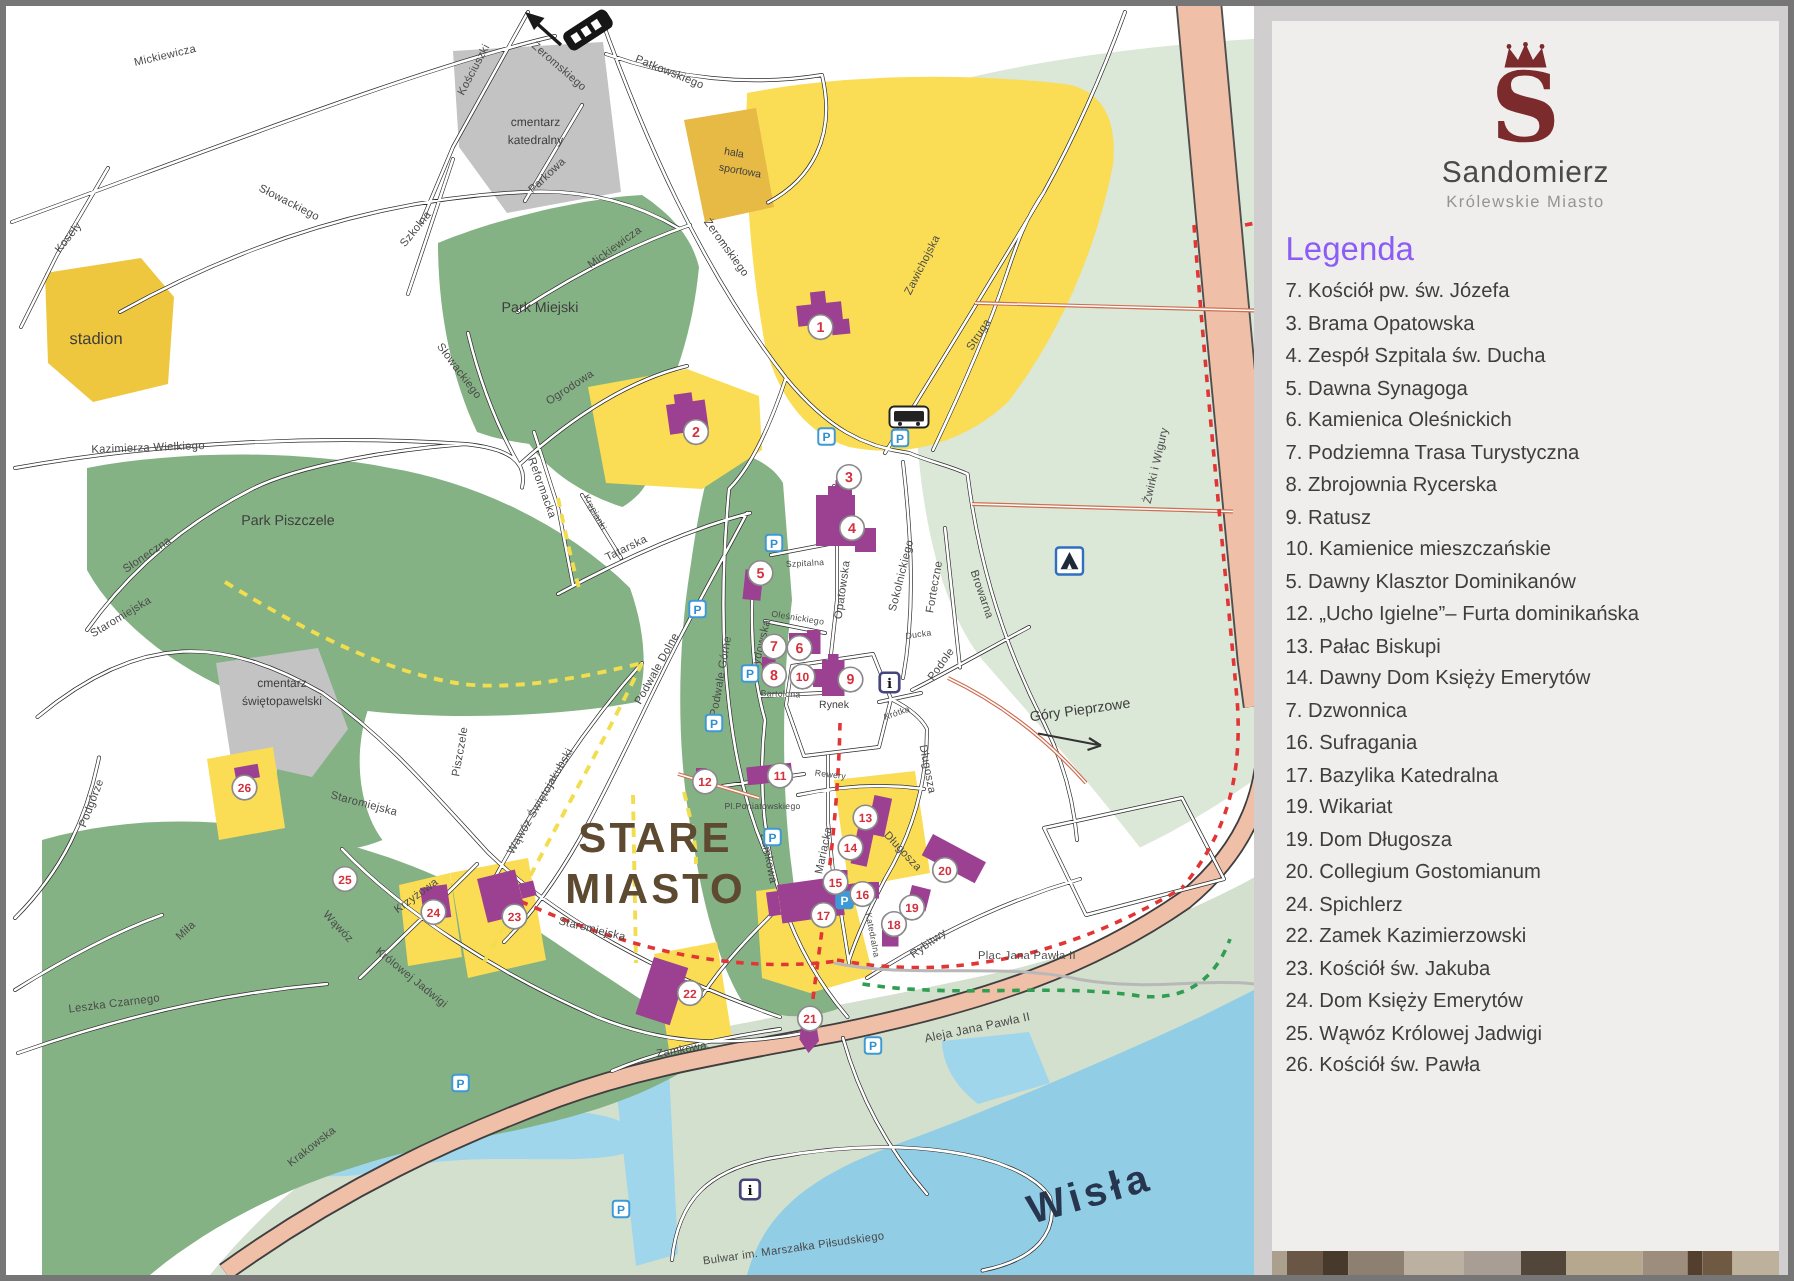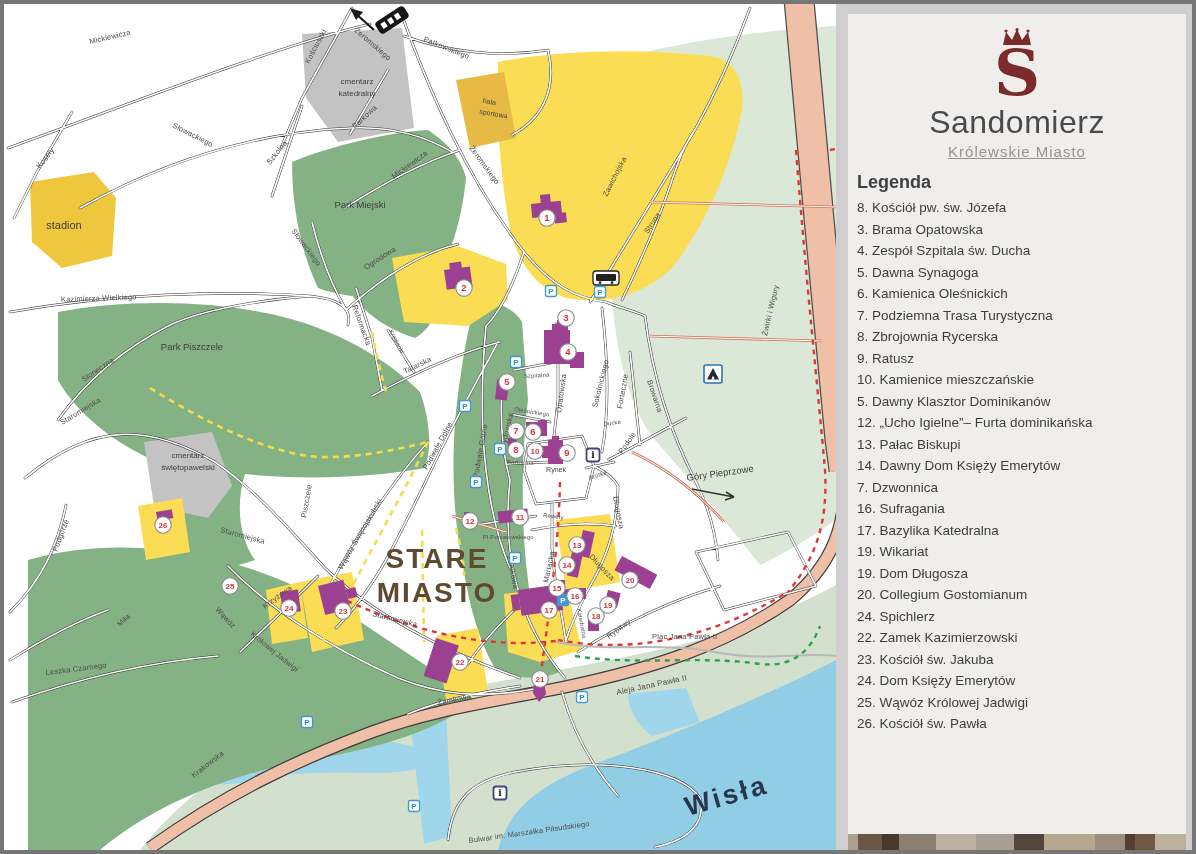--- a/index.html
+++ b/index.html
@@ -3,23 +3,23 @@
 <meta charset="utf-8">
 <style>
   html,body{margin:0;padding:0;background:#9a9a9a;font-family:"Liberation Sans",sans-serif;}
   .frame{width:1196px;height:854px;box-sizing:border-box;border:4px solid #767676;display:flex;background:#fff;overflow:hidden;}
   .map-wrap{width:832px;height:846px;position:relative;background:#fff;flex:none;}
   .map-wrap svg{display:block;width:832px;height:846px;}
   .side{flex:1;background:#d0cecf;box-sizing:border-box;padding:10px 6px 0 12px;}
   .panel{background:#efeeec;height:836px;box-sizing:border-box;display:flex;flex-direction:column;overflow:hidden;}
   .logo-block{display:flex;flex-direction:column;align-items:center;margin-top:14px;}
   .logo-s{font-family:"DejaVu Serif",serif;font-weight:bold;font-size:64px;line-height:.85;color:#7b2b2b;}
-  .city-title{font-size:32px;color:#4a4a4a;margin-top:4px;letter-spacing:.5px;}
-  .city-sub{font-size:15px;color:#979390;letter-spacing:1px;margin-top:2px;text-decoration:underline;}
-  .legend-title{font-size:18px;font-weight:700;color:#404040;margin:12px 0 4px 9px;}
+  .city-title{font-size:20px;color:#4a4a4a;margin-top:4px;letter-spacing:.5px;}
+  .city-sub{font-size:11px;color:#979390;letter-spacing:1px;margin-top:2px;}
+  .legend-title{font-size:22px;font-weight:400;color:#8b5cf6;margin:12px 0 4px 9px;}
   ol.legend{list-style:none;margin:0;padding:0 4px 0 9px;}
   ol.legend li{font-size:13.5px;line-height:21.5px;color:#3e3e3e;white-space:nowrap;}
   .strip{margin-top:auto;display:flex;height:16px;width:100%;}
   .strip div{height:100%;}
   
   text{font-family:"Liberation Sans",sans-serif;}
   .st{font-size:7.5px;fill:#4b4b4b;letter-spacing:.2px;}
   .sm{font-size:5.8px;}
   .al{fill:#3e3e3e;text-anchor:middle;font-size:9.5px;}
   .al8{fill:#3e3e3e;text-anchor:middle;font-size:8px;}
@@ -459,21 +459,21 @@
           <circle cx="9" cy="3" r="1.6" fill="#7b2b2b"></circle>
             <circle cx="20" cy="1.6" r="1.6" fill="#7b2b2b"></circle>
             <circle cx="31" cy="3" r="1.6" fill="#7b2b2b"></circle>
         </svg>
         <div class="logo-s">S</div>
         <div class="city-title">Sandomierz</div>
         <div class="city-sub">Królewskie Miasto</div>
       </div>
       <div class="legend-title">Legenda</div>
       <ol class="legend">
-        <li>8. Kościół pw. św. Józefa</li>
+        <li>7. Kościół pw. św. Józefa</li>
         <li>3. Brama Opatowska</li>
         <li>4. Zespół Szpitala św. Ducha</li>
         <li>5. Dawna Synagoga</li>
         <li>6. Kamienica Oleśnickich</li>
         <li>7. Podziemna Trasa Turystyczna</li>
         <li>8. Zbrojownia Rycerska</li>
         <li>9. Ratusz</li>
         <li>10. Kamienice mieszczańskie</li>
         <li>5. Dawny Klasztor Dominikanów</li>
         <li>12. „Ucho Igielne”– Furta dominikańska</li>

